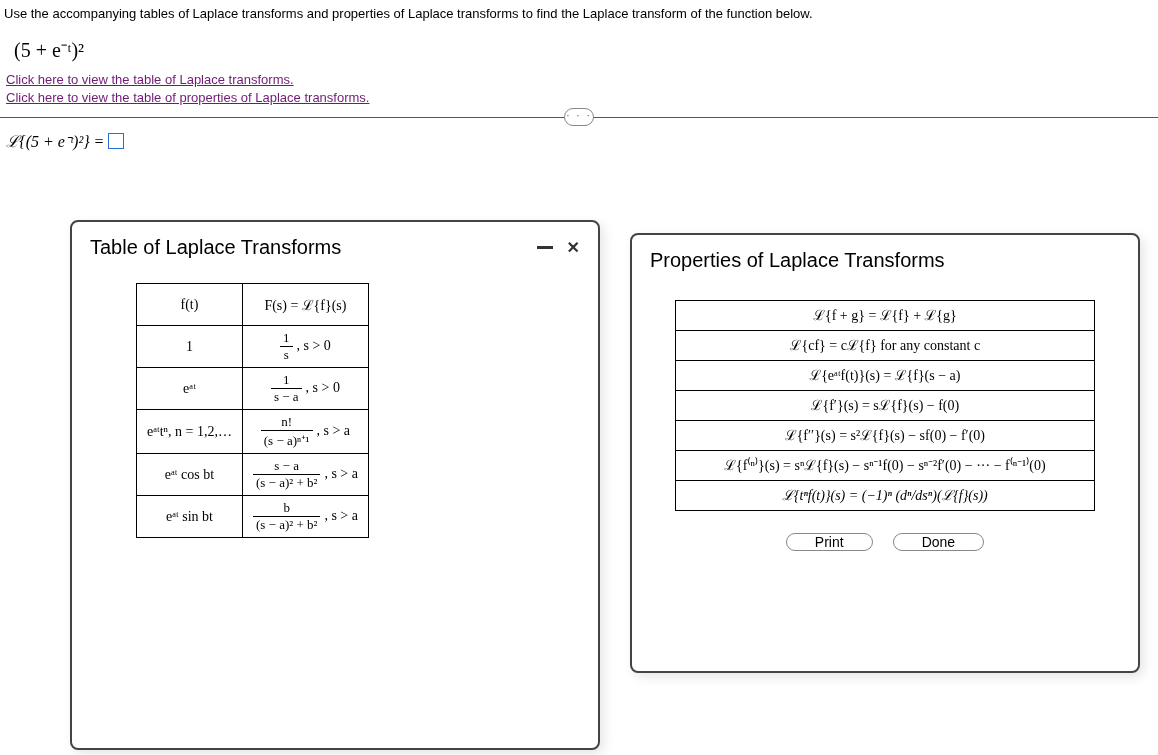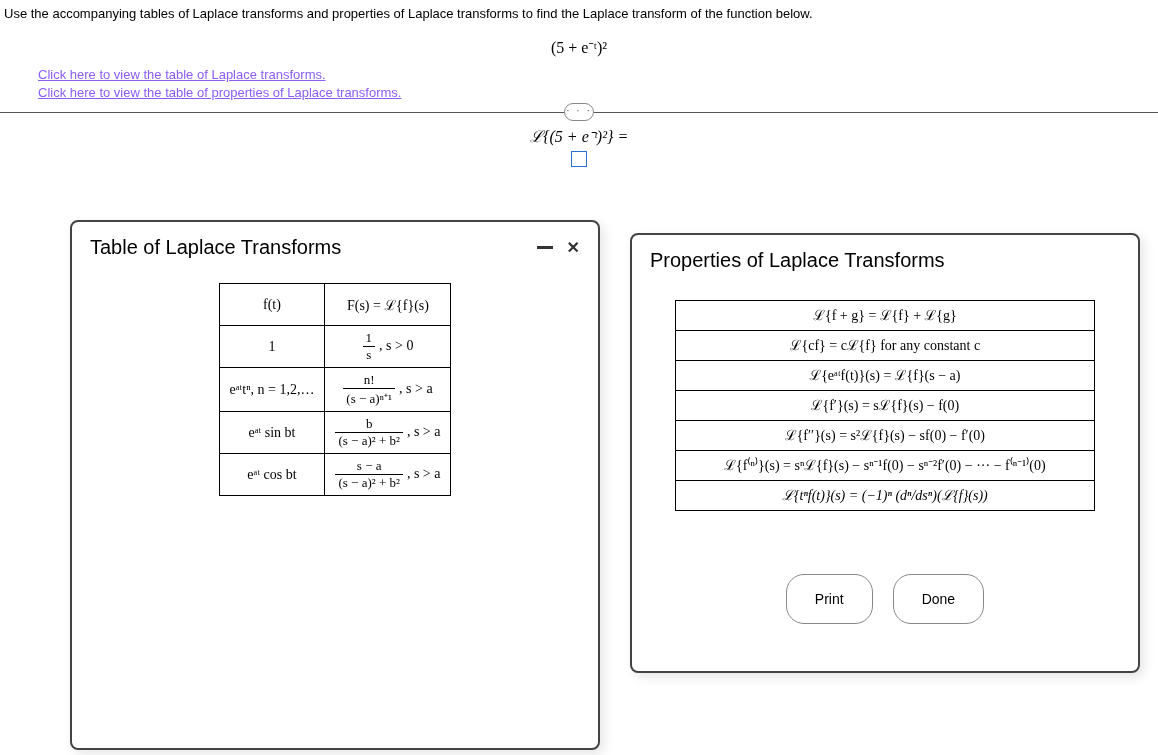--- a/index.html
+++ b/index.html
@@ -7,22 +7,22 @@
     font-family: Arial, sans-serif;
     font-size: 13px;
     background: #fff;
     color: #000;
     width: 1158px;
     height: 755px;
     position: relative;
     overflow: hidden;
   }
   .instruction { padding: 4px 4px; line-height: 1.5; }
-  .expr { font-family: "Times New Roman", serif; font-size: 16px; padding: 8px 14px; text-align: center; }
-  .link { color: #8b5cf6; text-decoration: underline; cursor: pointer; display: block; padding: 0 6px; line-height: 1.4; margin-left: 32px; }
+  .expr { font-family: "Times New Roman", serif; font-size: 20px; padding: 8px 14px; }
+  .link { color: #701a75; text-decoration: underline; cursor: pointer; display: block; padding: 0 6px; line-height: 1.4; }
   .separator {
     border-top: 1px solid #555;
     margin: 10px 0 0 0;
     position: relative;
   }
   .ellipsis {
     position: absolute;
     left: 50%;
     top: -10px;
     transform: translateX(-50%);
@@ -30,21 +30,21 @@
     border: 1px solid #888;
     border-radius: 10px;
     width: 30px;
     height: 18px;
     font-size: 10px;
     text-align: center;
     line-height: 14px;
     letter-spacing: 2px;
     color: #555;
   }
-  .prompt { font-family: "Times New Roman", serif; font-size: 16px; padding: 12px 6px 6px 6px; display: flex; align-items: center; gap: 4px; flex-direction: column;}
+  .prompt { font-family: "Times New Roman", serif; font-size: 16px; padding: 12px 6px 6px 6px; display: flex; align-items: center; gap: 4px;}
   .input-box { display:inline-block; width: 16px; height: 16px; border: 1px solid #2a6fd6; background:#fff;}
   .panel {
     position: absolute;
     background: #fff;
     border: 2px solid #444;
     border-radius: 8px;
     box-shadow: 4px 4px 12px rgba(0,0,0,0.1);
   }
   .panel-left { left: 70px; top: 220px; width: 530px; height: 530px; z-index: 2; }
   .panel-right { left: 630px; top: 233px; width: 510px; height: 440px; z-index: 1; }
@@ -54,21 +54,21 @@
     justify-content: space-between;
     padding: 14px 18px 4px 18px;
   }
   .panel-title { font-size: 20px; font-weight: 400; }
   .panel-controls { display: flex; gap: 14px; align-items: center;}
   .ctrl-min { width: 16px; height: 3px; background: #333; }
   .ctrl-close {
     font-size: 16px; font-weight: bold; color: #333;
     line-height: 12px;
   }
-  .panel-body { padding: 20px 24px; display:flex; justify-content:center;}
+  .panel-body { padding: 20px 24px; display:flex; margin-left:40px;}
   .tbl { border-collapse: collapse; }
   .tbl td {
     border: 1px solid #000;
     padding: 4px 10px;
     font-family: "Times New Roman", serif;
     font-size: 14px;
     text-align: center;
     white-space: nowrap;
     vertical-align: middle;
     height: 42px;
@@ -90,24 +90,23 @@
     font-size: 14px;
     text-align: center;
     padding: 4px 6px;
     line-height: 1.5;
   }
   .props-box div:last-child { border-bottom: none; font-style: italic; }
   .btn-row { display:flex; gap: 20px; justify-content:center; margin-top: 22px;}
   .pill {
     border: 1px solid #888;
     border-radius: 18px;
-    padding: 16px 28px;
+    padding: 0 28px;
     font-size: 14px;
     background: #fff;
-    margin-top: 41px;
   }
   .scriptL { font-family: "Times New Roman", serif; font-style: italic;}
 </style>
 </head>
 <body>
 
 <div class="instruction">Use the accompanying tables of Laplace transforms and properties of Laplace transforms to find the Laplace transform of the function below.</div>
 <div class="expr">(5 + e⁻ᵗ)²</div>
 <a class="link">Click here to view the table of Laplace transforms.</a>
 <a class="link">Click here to view the table of properties of Laplace transforms.</a>
@@ -134,30 +133,34 @@
       <tbody>
           <tr>
         <td class="hdr">f(t)</td>
         <td class="hdr">F(s) = ℒ{f}(s)</td>
       </tr>
       <tr>
         <td>1</td>
         <td><span class="frac"><span class="num">1</span><span class="den">s</span></span><span class="cond">, s &gt; 0</span></td>
       </tr>
       <tr>
+        <td>eᵃᵗ</td>
+        <td><span class="frac"><span class="num">1</span><span class="den">s − a</span></span><span class="cond">, s &gt; 0</span></td>
+      </tr>
+      <tr>
         <td>eᵃᵗtⁿ, n = 1,2,…</td>
         <td><span class="frac"><span class="num">n!</span><span class="den">(s − a)ⁿ⁺¹</span></span><span class="cond">, s &gt; a</span></td>
       </tr>
       <tr>
+        <td>eᵃᵗ cos bt</td>
+        <td><span class="frac"><span class="num">s − a</span><span class="den">(s − a)² + b²</span></span><span class="cond">, s &gt; a</span></td>
+      </tr>
+      <tr>
         <td>eᵃᵗ sin bt</td>
         <td><span class="frac"><span class="num">b</span><span class="den">(s − a)² + b²</span></span><span class="cond">, s &gt; a</span></td>
-      </tr>
-      <tr>
-        <td>eᵃᵗ cos bt</td>
-        <td><span class="frac"><span class="num">s − a</span><span class="den">(s − a)² + b²</span></span><span class="cond">, s &gt; a</span></td>
       </tr>
     </tbody>
       </table>
   </div>
 </div>
 
 <div class="panel panel-right">
   <div class="panel-header">
     <div class="panel-title">Properties of Laplace Transforms</div>
   </div>

